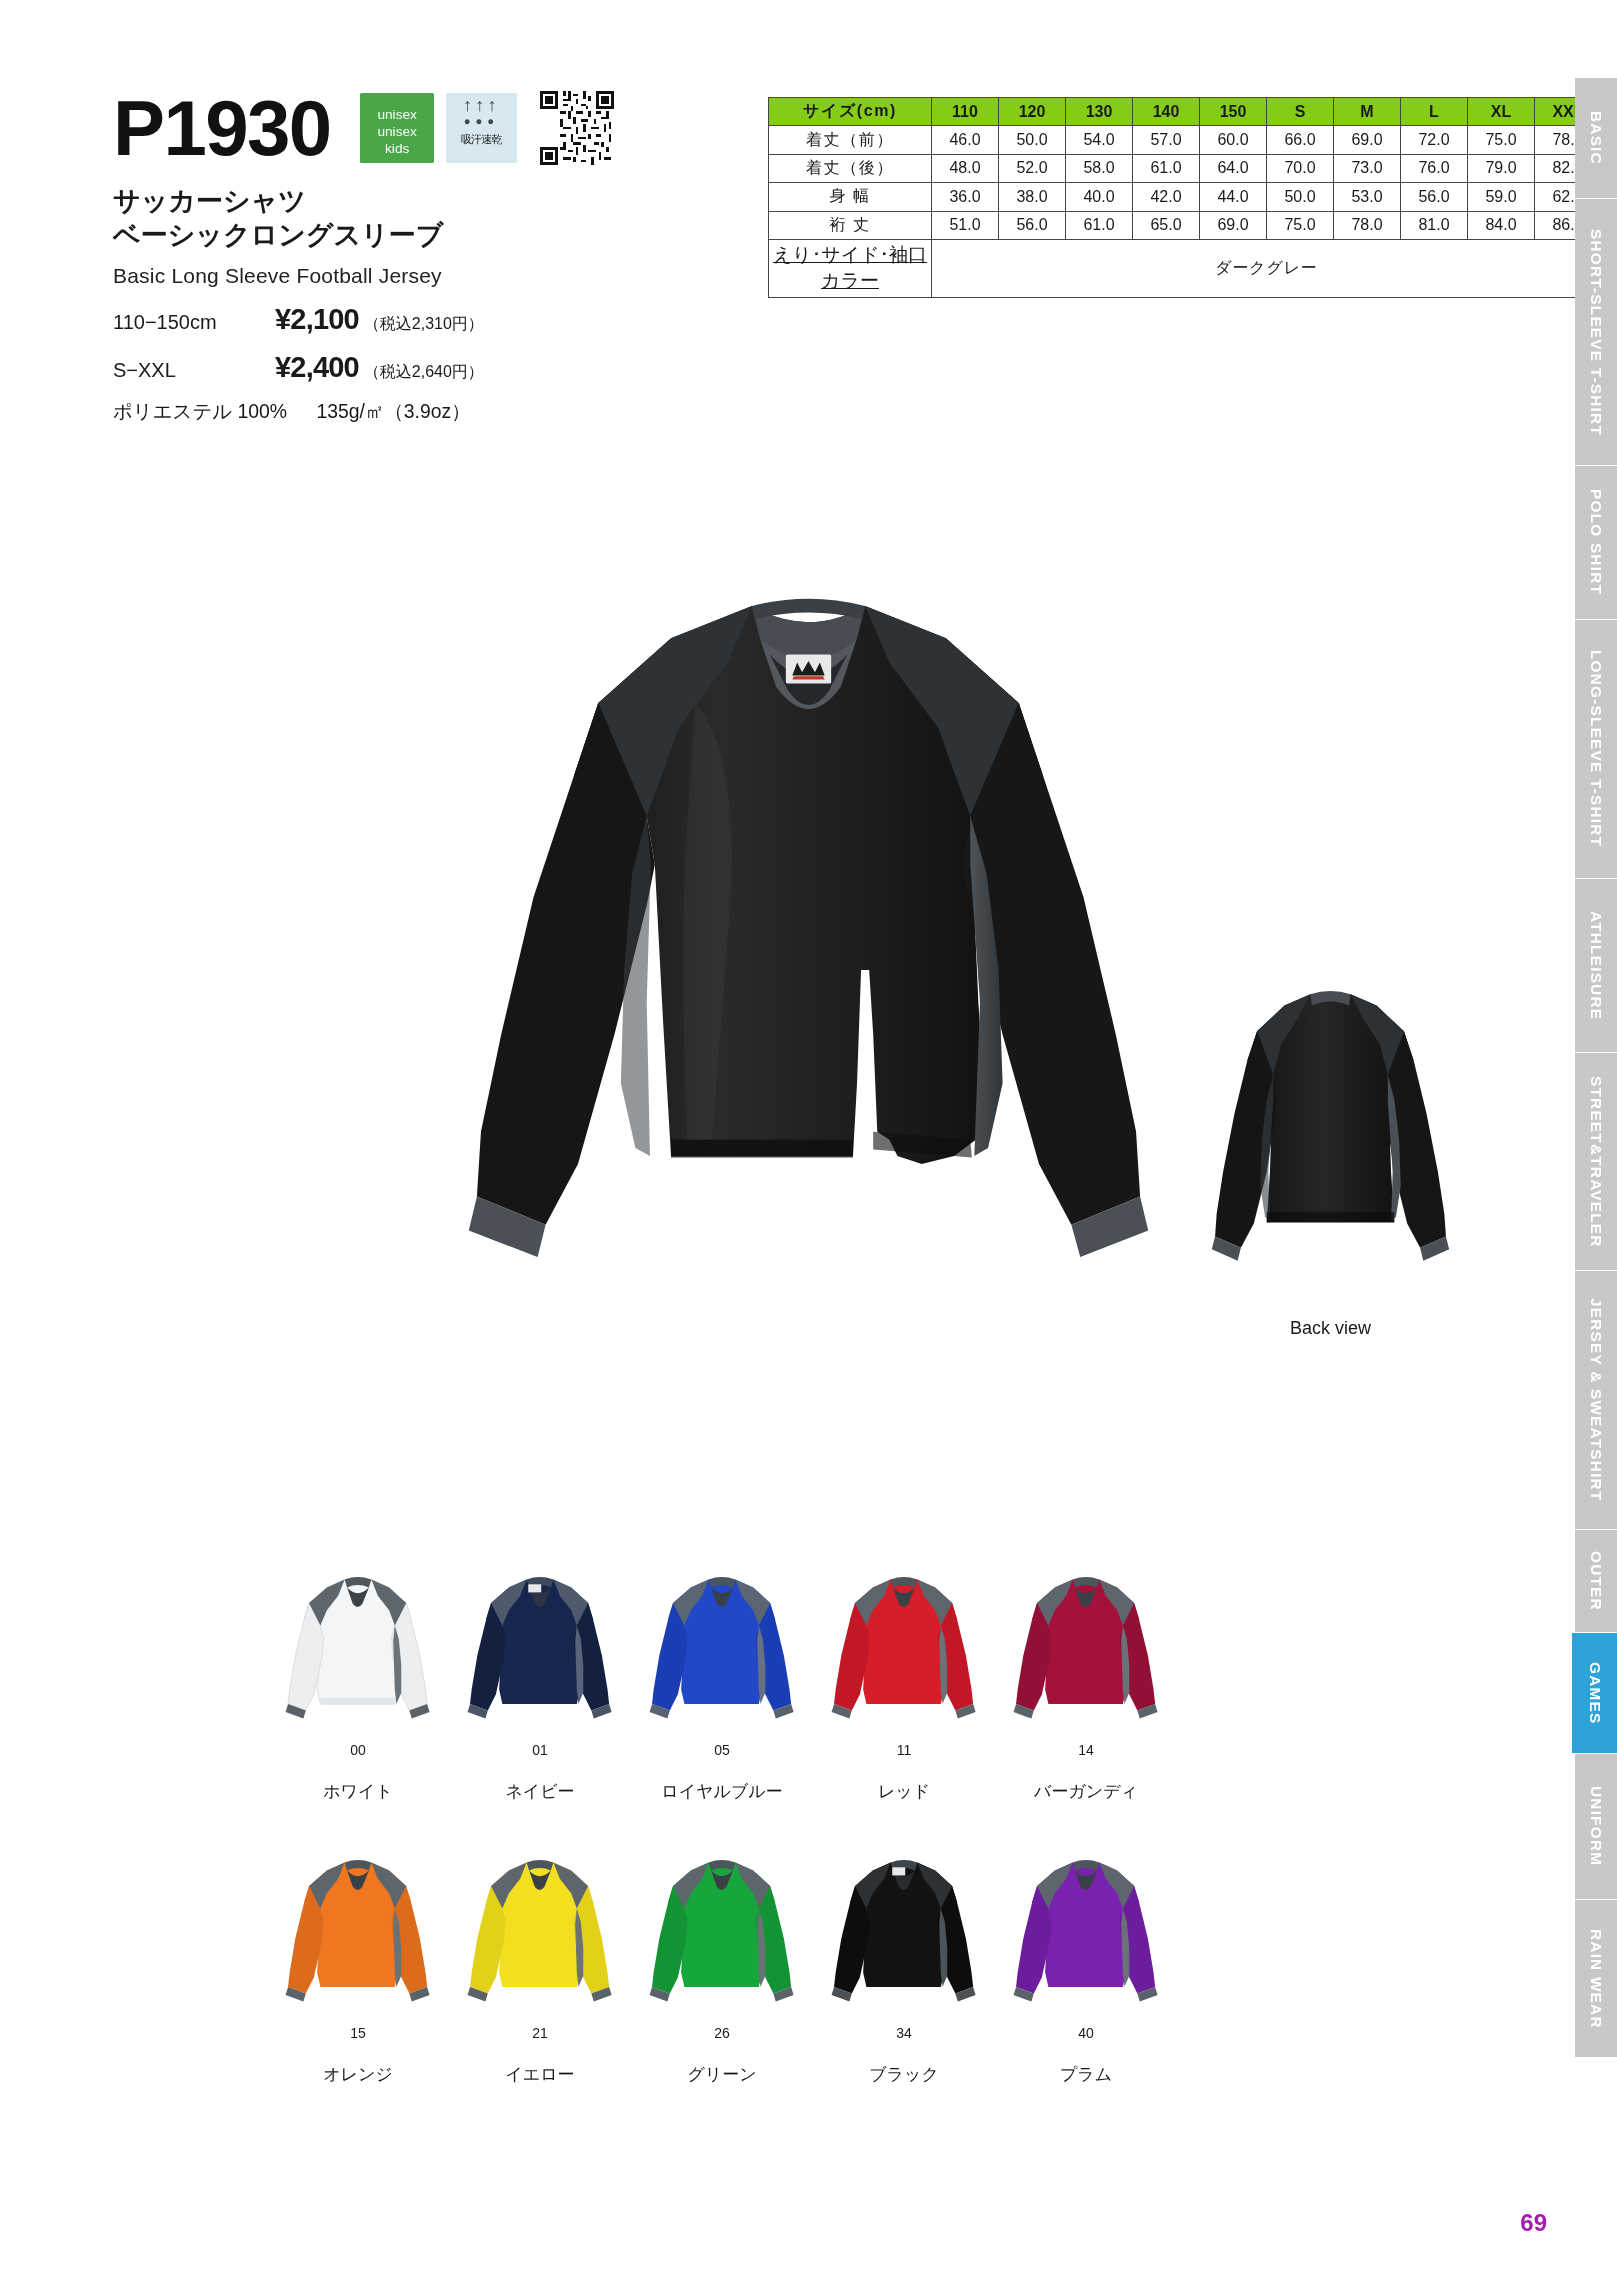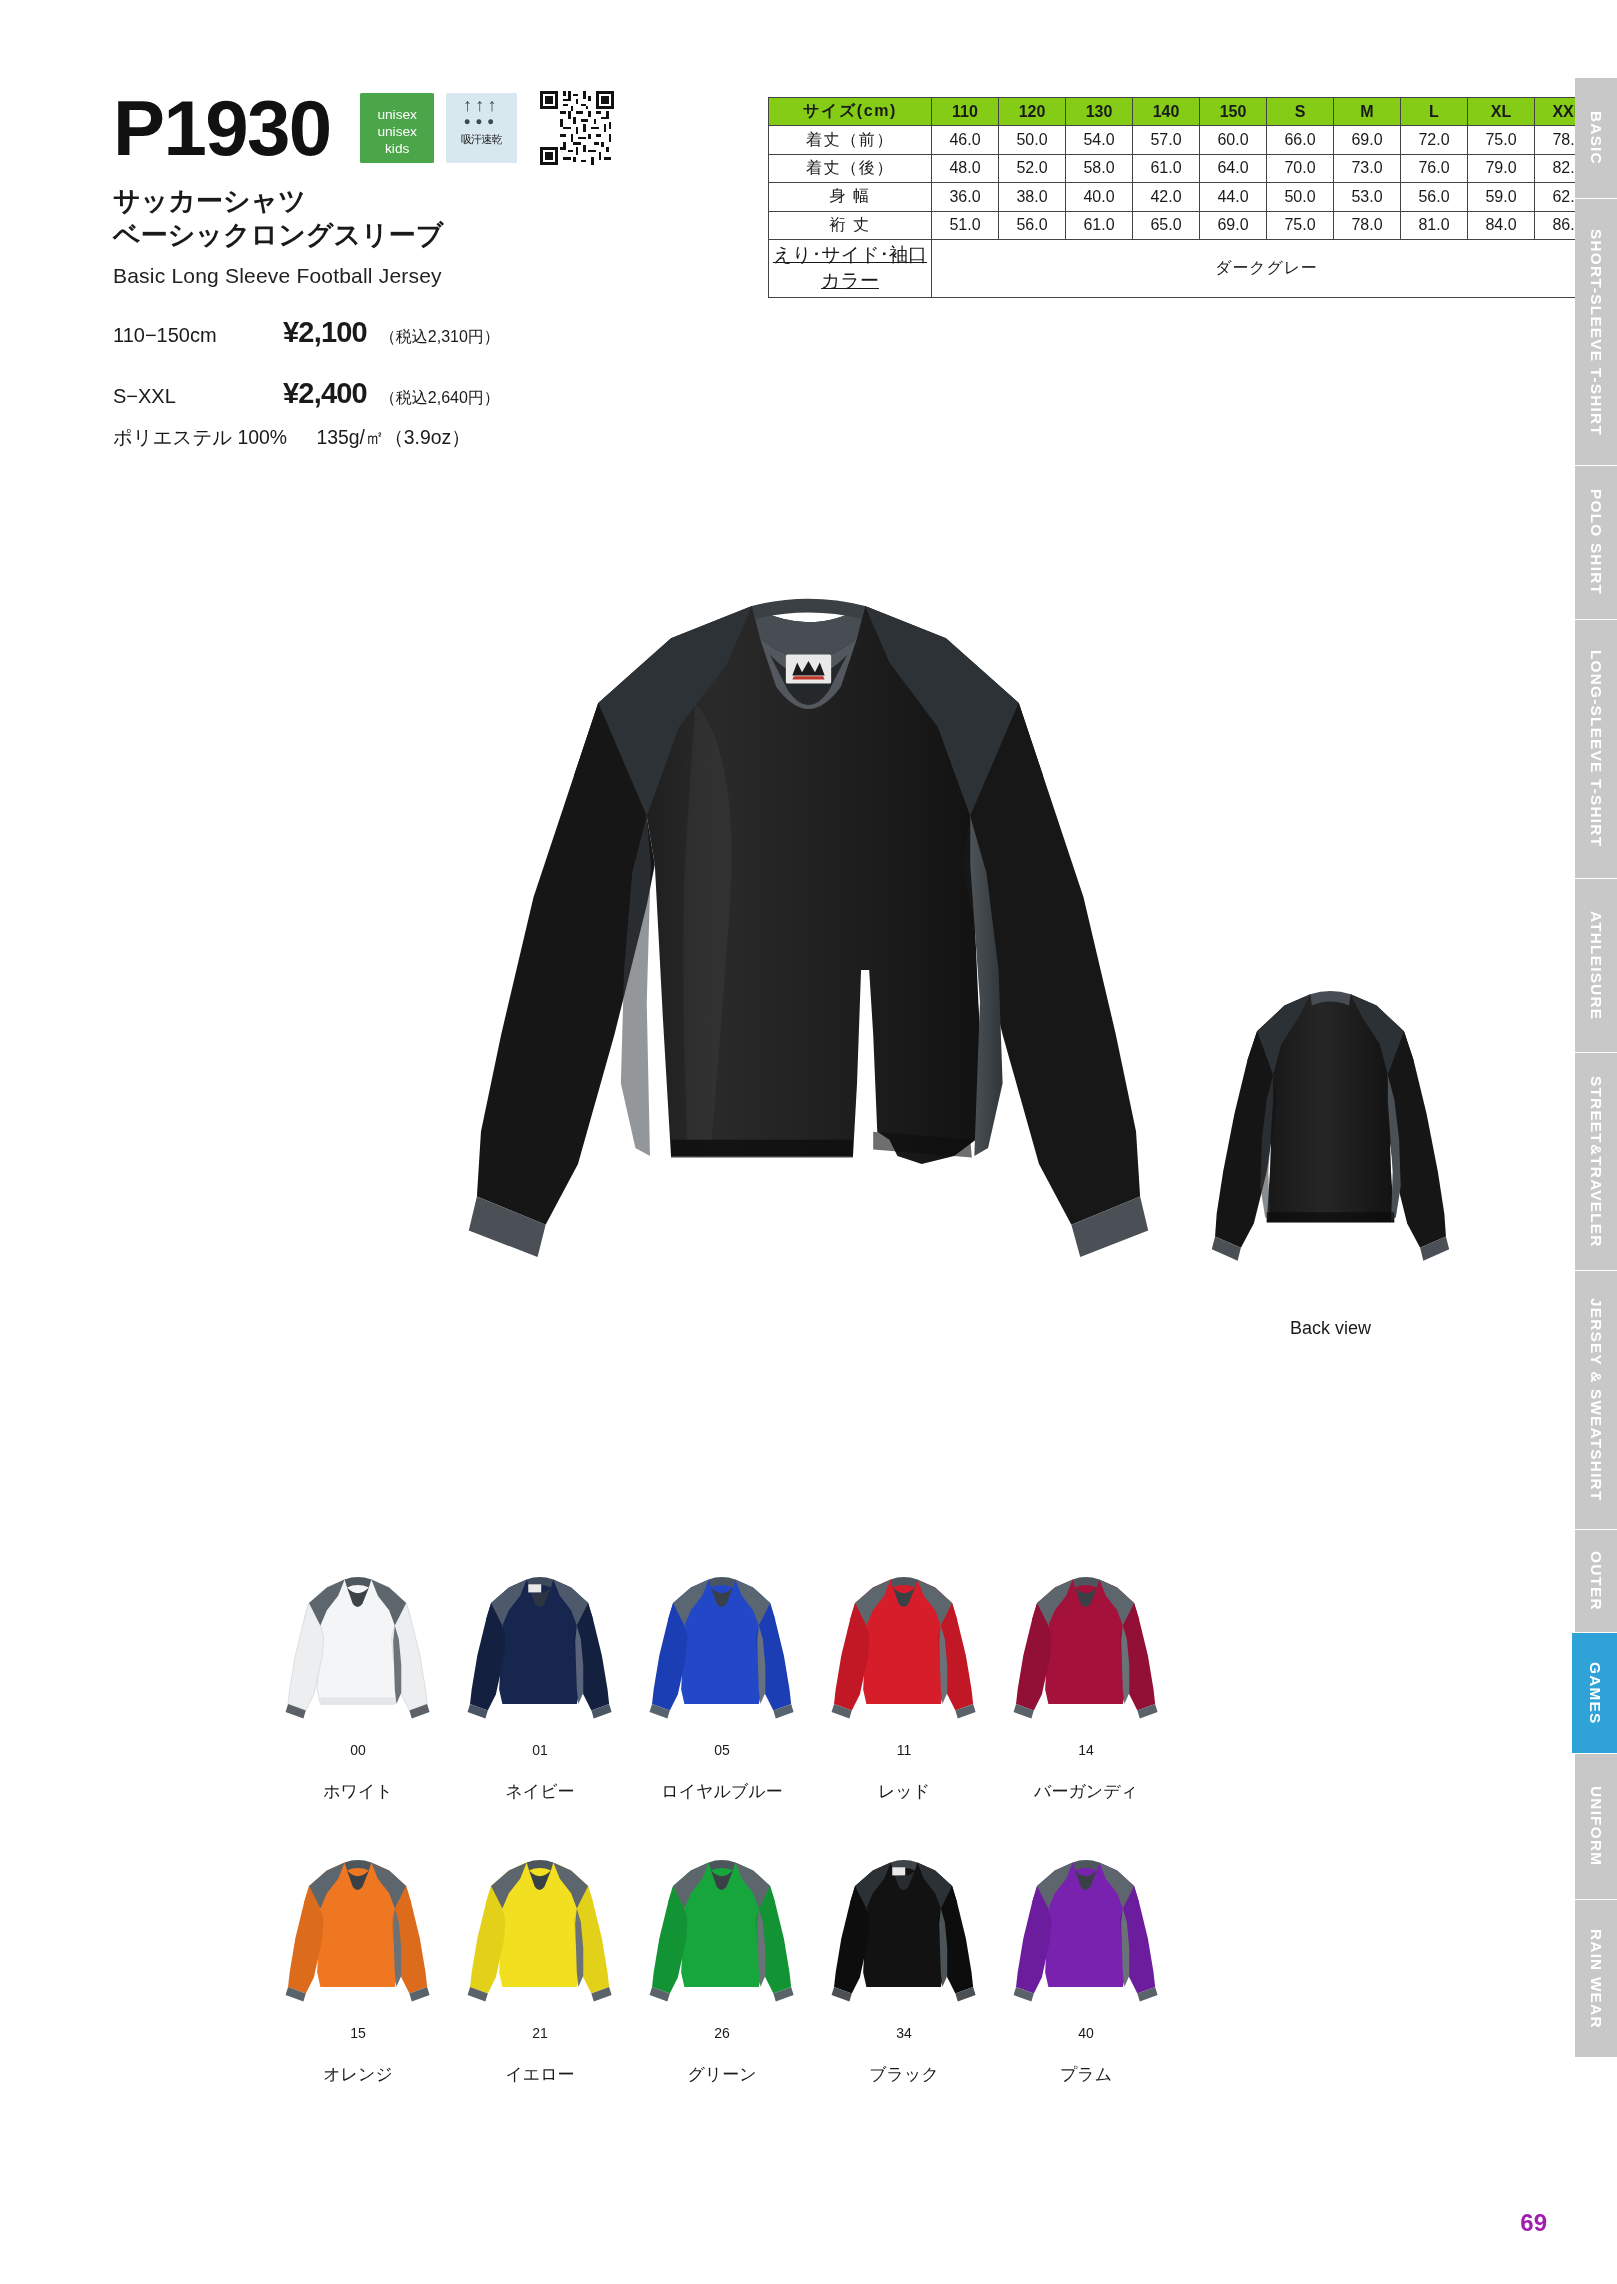--- a/index.html
+++ b/index.html
@@ -106,25 +106,24 @@
     margin-top: 18px;
     letter-spacing: 0px;
   }
   .product-title-en {
     font-size: 21px;
     margin-top: 11.3px;
     color: #222;
     letter-spacing: 0.2px;
   }
   .price-row {
-    margin-top: 28px;
+    margin-top: 15px;
     font-size: 20px;
     display: flex;
     align-items: baseline;
-    gap: 8px;
   }
   .price-row .range {
     display: inline-block;
     width: 162px;
   }
   .price-row .yen {
     font-size: 29px;
     font-weight: bold;
     letter-spacing: -0.8px;
   }

